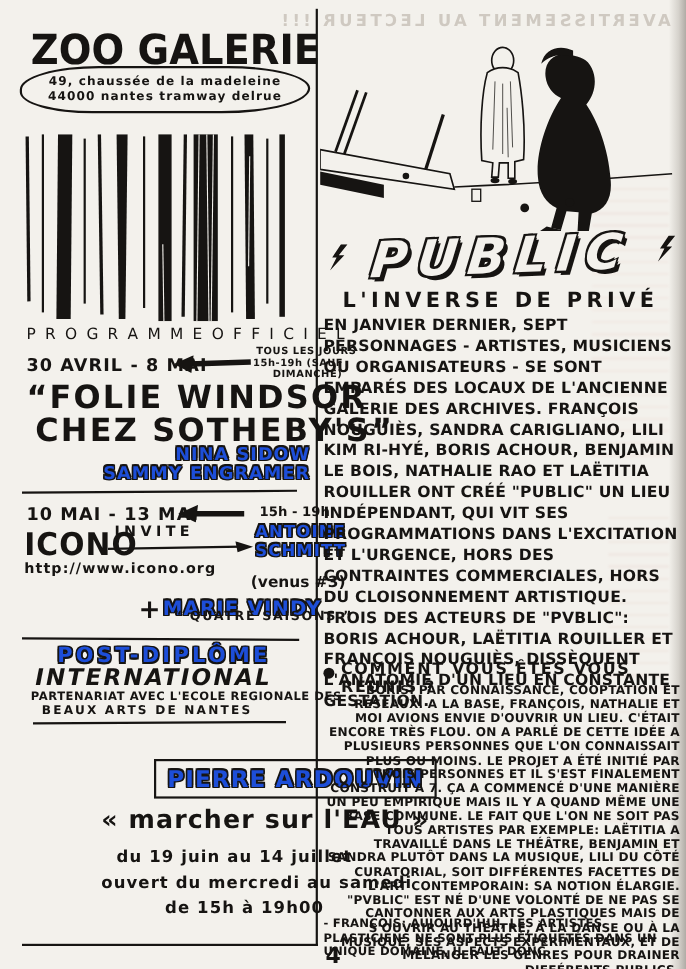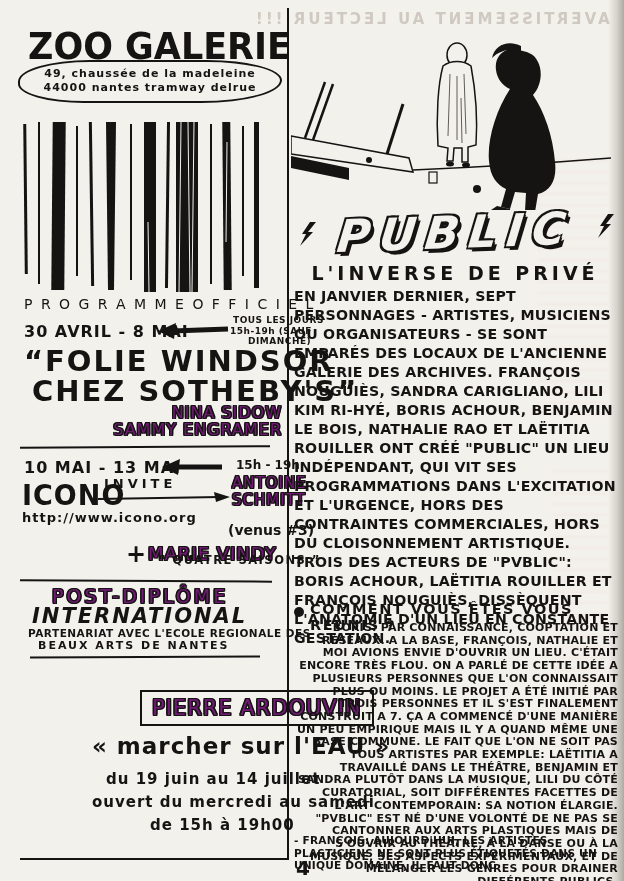--- a/index.html
+++ b/index.html
@@ -5,21 +5,21 @@
   html,body{margin:0;padding:0;}
   body{
     width:624px;height:881px;position:relative;overflow:hidden;
     background:#f3f1ec;
     font-family:"DejaVu Sans","Liberation Sans",sans-serif;
     color:#161412;
   }
   .abs{position:absolute;}
   
   .outline{
-    color:#701a75;font-weight:400;
+    color:#1d4ed8;font-weight:700;
     text-shadow:-1.3px -1.3px 0 #161412,1.3px -1.3px 0 #161412,
                 -1.3px 1.3px 0 #161412,1.3px 1.3px 0 #161412,
                 -1.3px 0 0 #161412,1.3px 0 0 #161412,
                 0 -1.3px 0 #161412,0 1.3px 0 #161412;
   }
   .hand{letter-spacing:1px;}
   .paper-edge{
     right:0;top:0;width:16px;height:881px;
     background:linear-gradient(90deg,rgba(0,0,0,0) 0%,rgba(80,70,60,0.18) 55%,rgba(60,52,45,0.38) 100%);
   }

